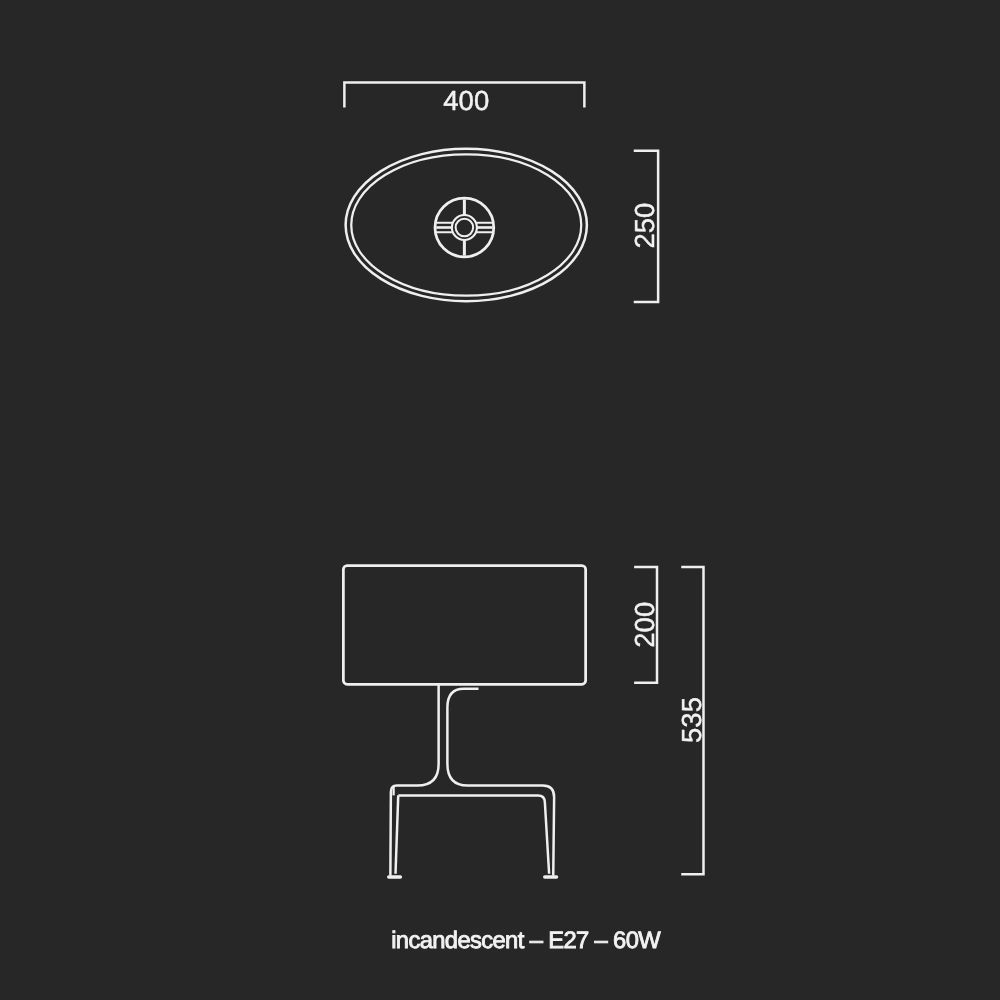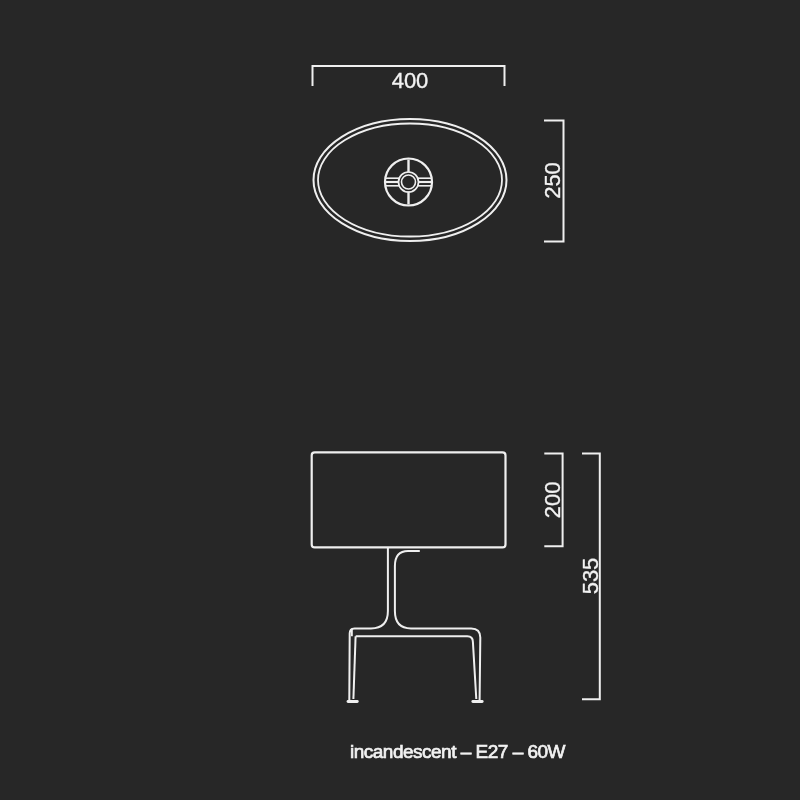--- a/index.html
+++ b/index.html
@@ -1,17 +1,17 @@
 <!DOCTYPE html>
 <html><head>
 <meta charset="utf-8">
 <title>Lamp technical drawing</title>
 <style>
   html,body{margin:0;padding:0;background:#272727;}
-  .page{width:708px;height:800px;position:relative;font-family:"Liberation Sans",sans-serif;margin-left:37px;}
+  .page{width:708px;height:800px;position:relative;font-family:"Liberation Sans",sans-serif;}
   svg{display:block;}
 </style>
 </head>
 <body>
 
 <div class="page">
 <svg width="800" height="800" viewBox="0 0 800 800" xmlns="http://www.w3.org/2000/svg">
 
   <rect x="0" y="0" width="800" height="800" fill="#272727"></rect>
 

